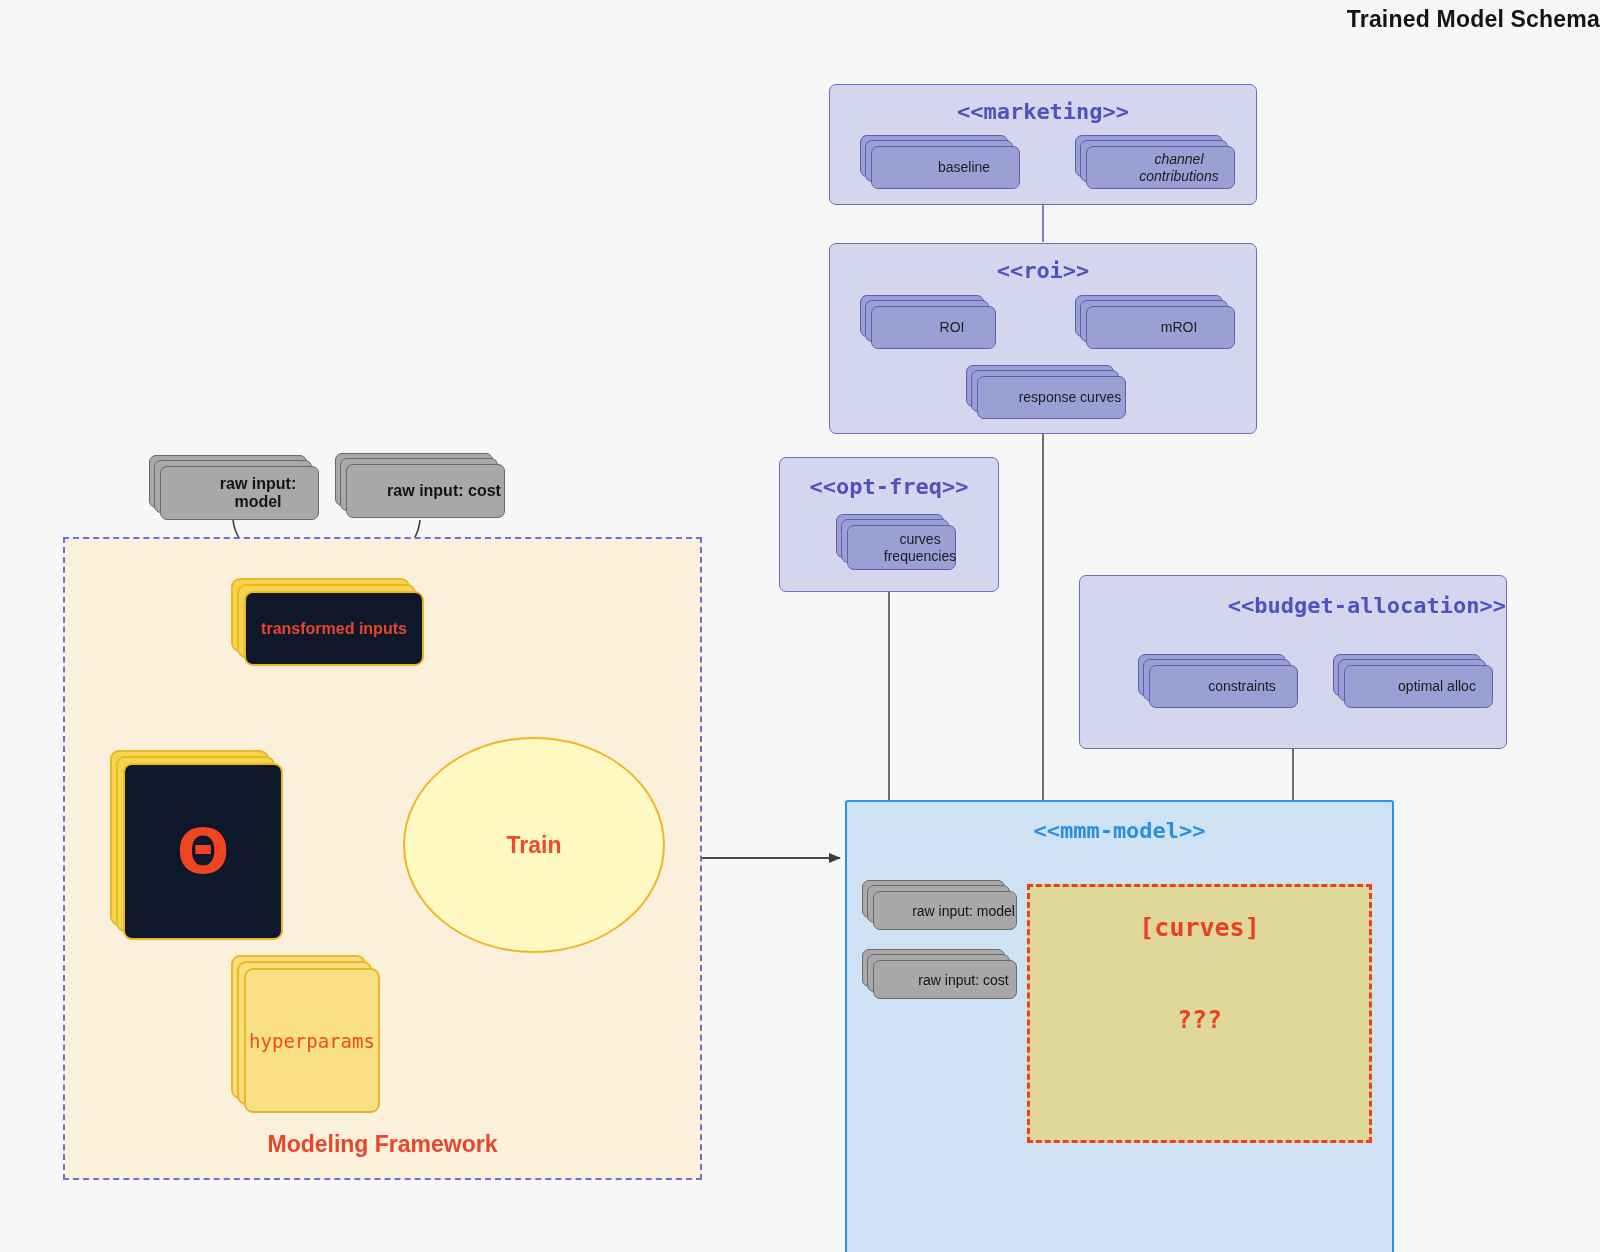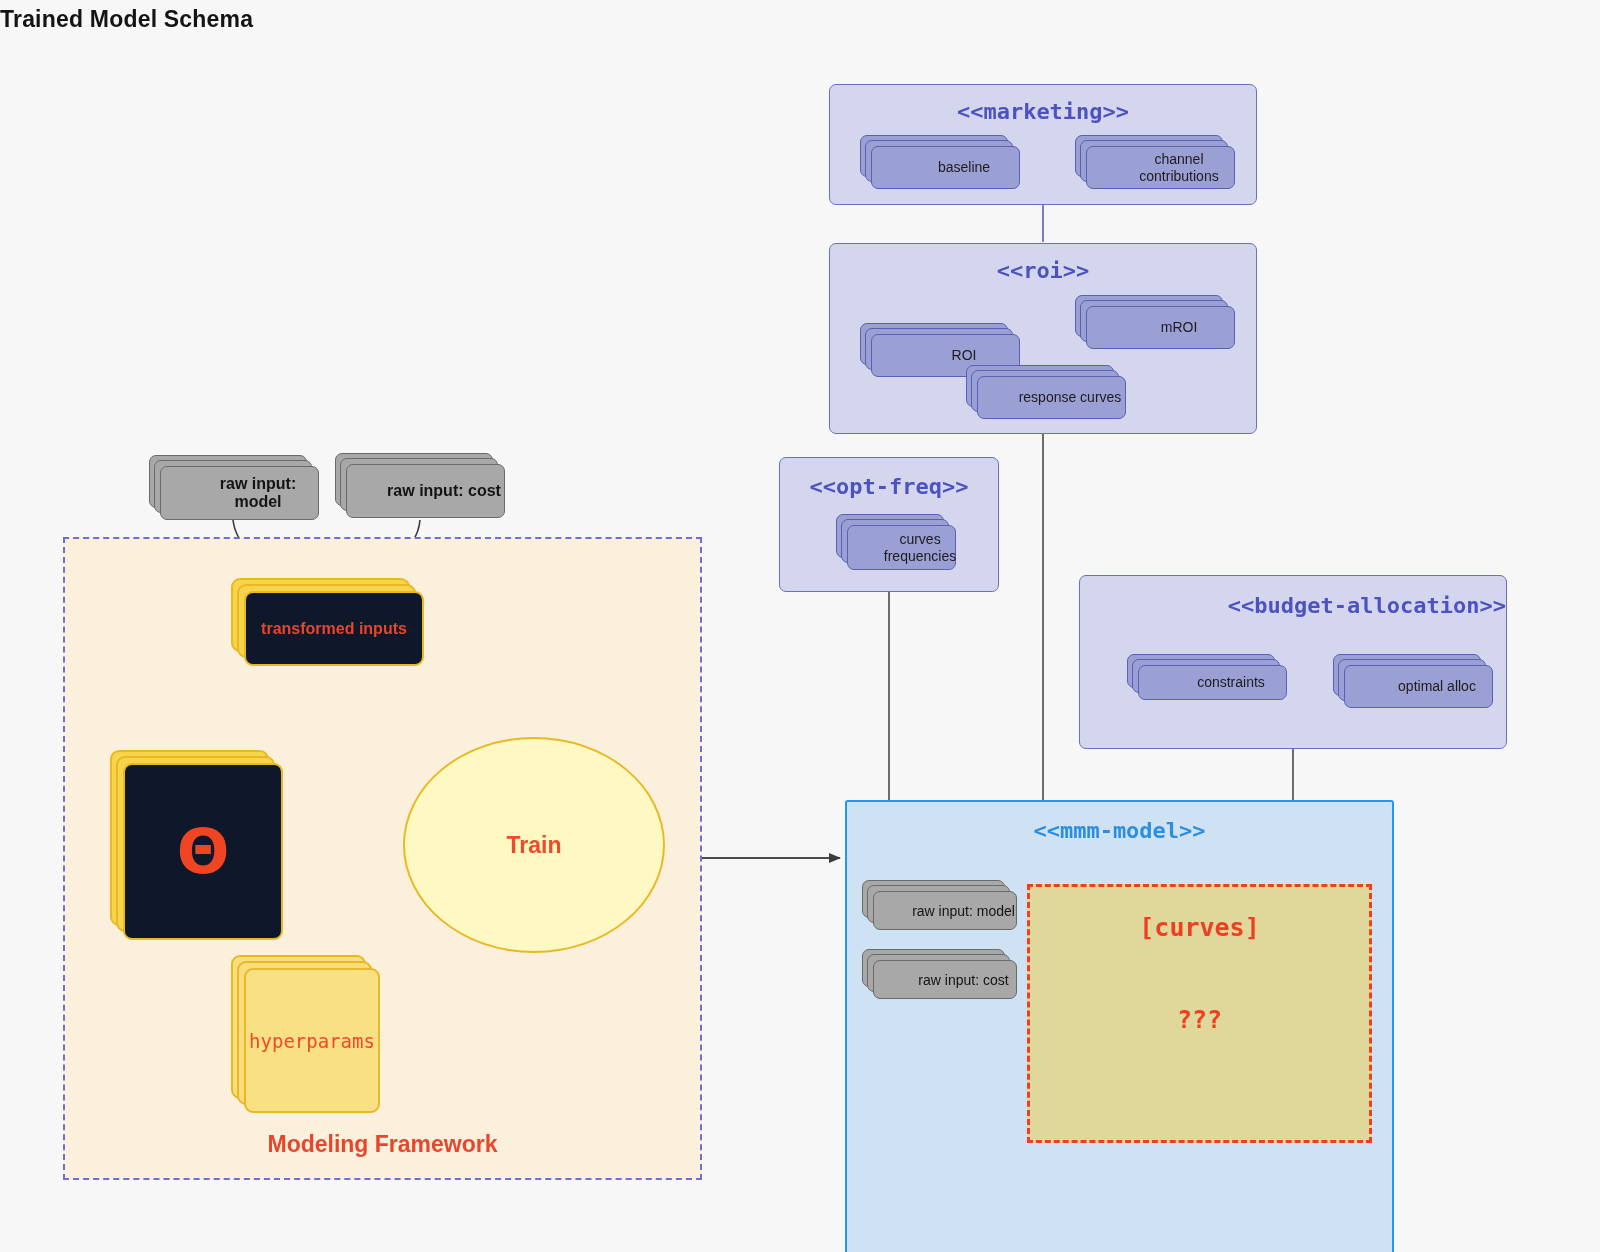--- a/index.html
+++ b/index.html
@@ -7,21 +7,21 @@
     width:1600px;height:1252px;
     background:#f7f7f7;
     font-family:"Liberation Sans",sans-serif;
     position:relative;
     overflow:hidden;
   }
   #canvas{position:absolute;inset:0;}
   svg.wires{position:absolute;left:0;top:0;width:1600px;height:1252px;pointer-events:none;}
 
   .page-title{
-    position:absolute;left:0;top:6px;width:1600px;text-align:left;
+    position:absolute;left:0;top:6px;width:1600px;text-align:right;
     font-size:23px;font-weight:bold;color:#141414;letter-spacing:.2px;
   }
 
   
   .pkg{
     position:absolute;
     background:#d3d6ec;
     border:1.6px solid #6b6fc4;
     border-radius:7px;
     box-sizing:border-box;
@@ -159,30 +159,30 @@
     <path d="M1274,680 L1332,680" stroke="#5b5fb5" stroke-width="1.4" fill="none" marker-start="url(#arrowPurpleS)" marker-end="url(#arrowPurpleS)"></path>
   </svg>
 
   <div class="pkg" style="left:829px;top:84px;width:428px;height:121px;">
     <div class="pkg-title" style="top:14px;font-size:22px;">&lt;&lt;marketing&gt;&gt;</div>
     <div class="note purple" style="left:30px;top:50px;width:160px;height:54px;">
       <div class="shadow1"></div>
       <div class="shadow2"></div>
       <div class="face">baseline</div>
     </div>
-    <div class="note purple" style="left:245px;top:50px;width:160px;height:54px;">
+    <div class="note purple" style="left:245px;top:50px;width:160px;height:54px;font-style:italic;">
       <div class="shadow1"></div>
       <div class="shadow2"></div>
       <div class="face">channel contributions</div>
     </div>
   </div>
 
   <div class="pkg" style="left:829px;top:243px;width:428px;height:191px;">
     <div class="pkg-title" style="top:14px;font-size:22px;">&lt;&lt;roi&gt;&gt;</div>
-    <div class="note purple" style="left:30px;top:51px;width:160px;height:54px;margin-top:28px;">
+    <div class="note purple" style="left:30px;top:51px;width:136px;height:54px;">
       <div class="shadow1"></div>
       <div class="shadow2"></div>
       <div class="face">ROI</div>
     </div>
     <div class="note purple" style="left:245px;top:51px;width:160px;height:54px;">
       <div class="shadow1"></div>
       <div class="shadow2"></div>
       <div class="face">mROI</div>
     </div>
     <div class="note purple" style="left:136px;top:121px;width:160px;height:54px;">
@@ -201,21 +201,21 @@
         <span style="display:block">
           <span>curves</span><br>
           <span>frequencies</span>
         </span>
       </div>
     </div>
   </div>
 
   <div class="pkg" style="left:1079px;top:575px;width:428px;height:174px;">
     <div class="pkg-title" style="top:17px;font-size:22px;text-align:right;">&lt;&lt;budget-allocation&gt;&gt;</div>
-    <div class="note purple" style="left:47px;top:78px;width:160px;height:46px;">
+    <div class="note purple" style="left:58px;top:78px;width:160px;height:54px;">
       <div class="shadow1"></div>
       <div class="shadow2"></div>
       <div class="face">constraints</div>
     </div>
     <div class="note purple" style="left:253px;top:78px;width:160px;height:54px;">
       <div class="shadow1"></div>
       <div class="shadow2"></div>
       <div class="face">optimal alloc</div>
     </div>
   </div>

